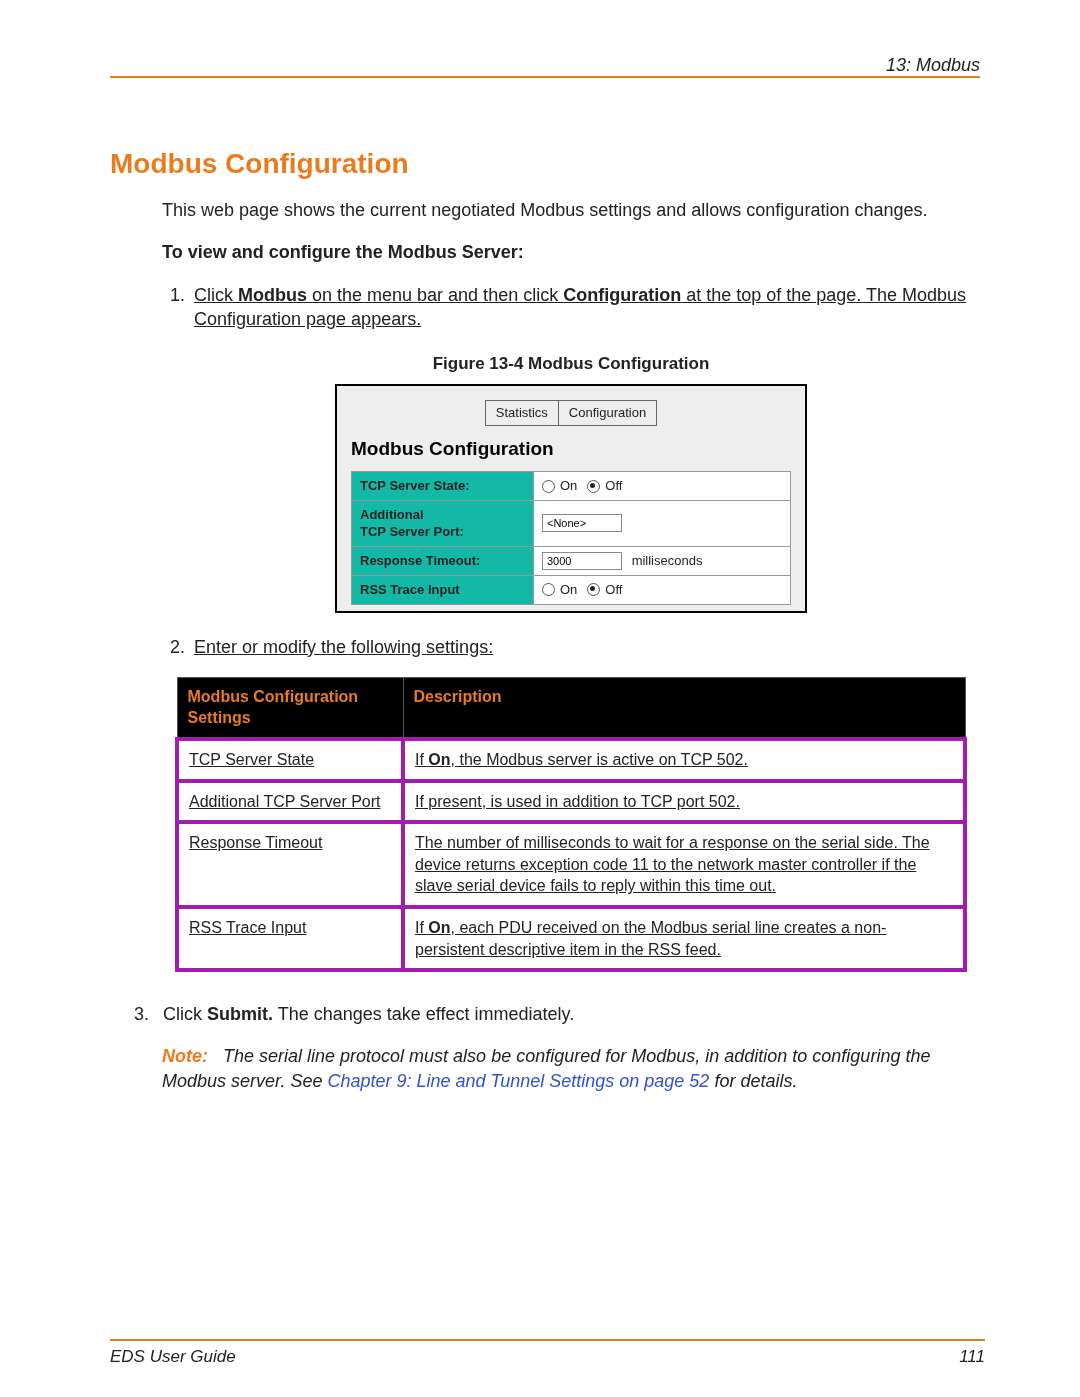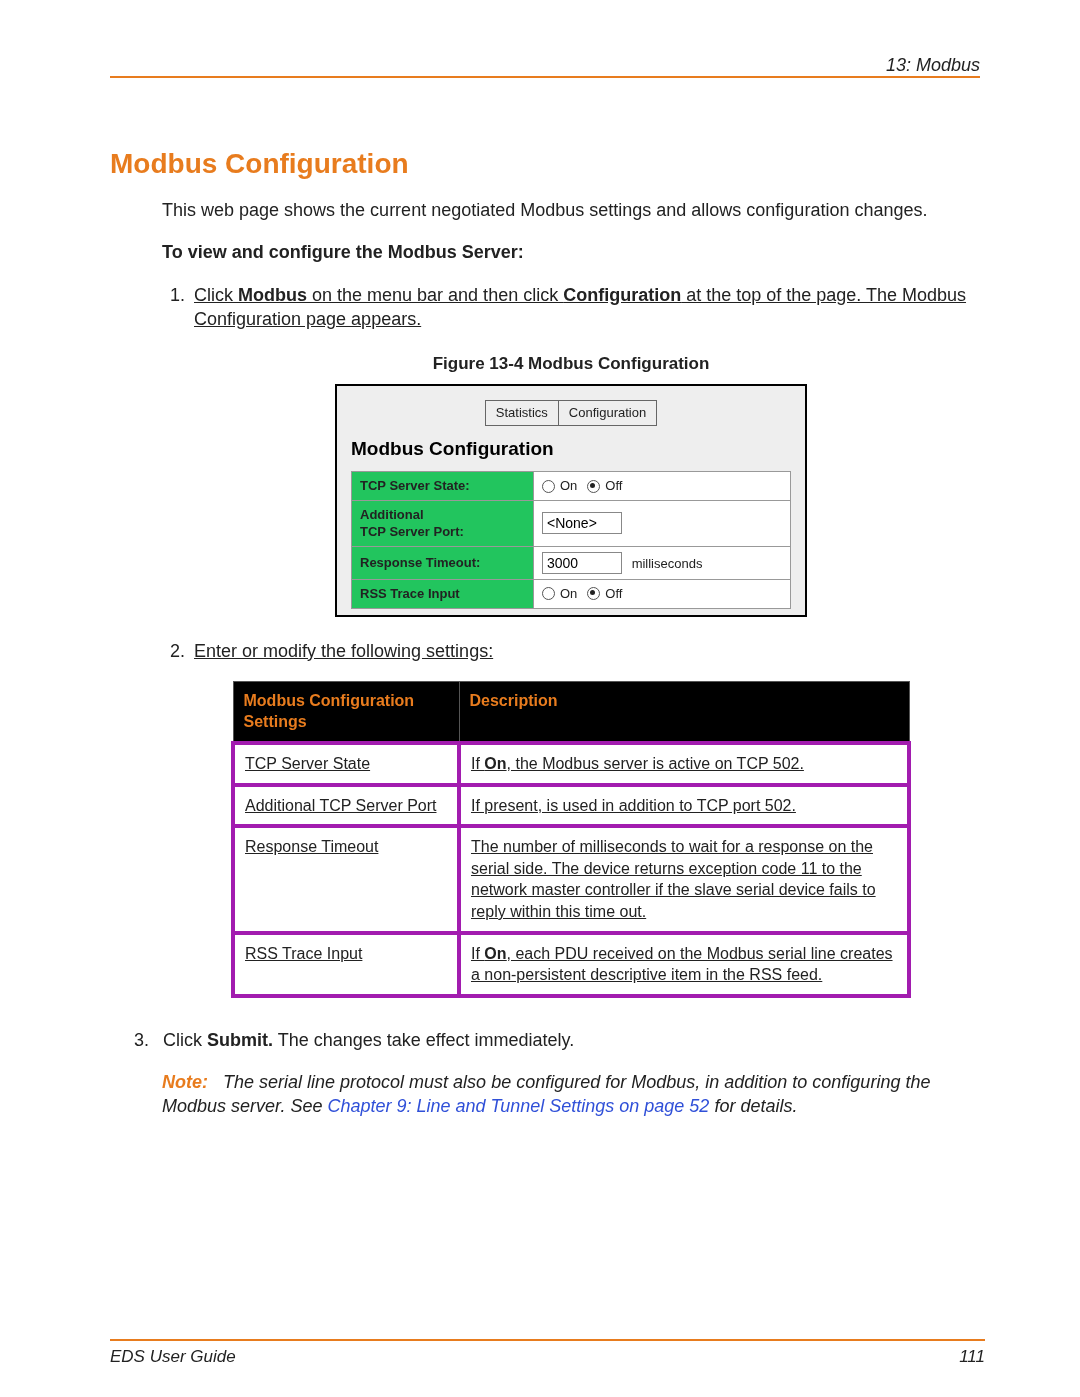--- a/index.html
+++ b/index.html
@@ -89,21 +89,21 @@
   }
   table.emb td{
     border:1px solid #999;
     padding:5px 8px;
     font-size:13px;
     vertical-align:middle;
   }
   table.emb td.lbl{
     font-weight:bold;
     width:165px;
-    background:#22c55e;
+    background:#14b8a6;
   }
   .radio-wrap{display:flex;align-items:center;gap:2px;}
   .radio-wrap label{margin-right:8px;font-size:13px;}
   .radio{
     display:inline-block;
     width:11px;height:11px;
     border:1px solid #555;
     border-radius:50%;
     margin-right:3px;
     position:relative;
@@ -112,30 +112,30 @@
   .radio.checked::after{
     content:"";
     position:absolute;
     left:2px;top:2px;
     width:5px;height:5px;
     background:#222;
     border-radius:50%;
   }
   input.txt{
     font-family:inherit;
-    font-size:14px;
+    font-size:11px;
     padding:2px 4px;
     border:1px solid #888;
     width:80px;
     box-sizing:border-box;
   }
   .unit{font-size:13px;margin-left:6px;}
   
   table.desc{
-    width:680px;
+    width:792px;
     margin:0 auto 30px auto;
     border-collapse:collapse;
     font-size:16px;
     padding-left:42px;
   }
   table.desc th{
     background:#000;
     color:var(--orange);
     text-align:left;
     font-weight:bold;

